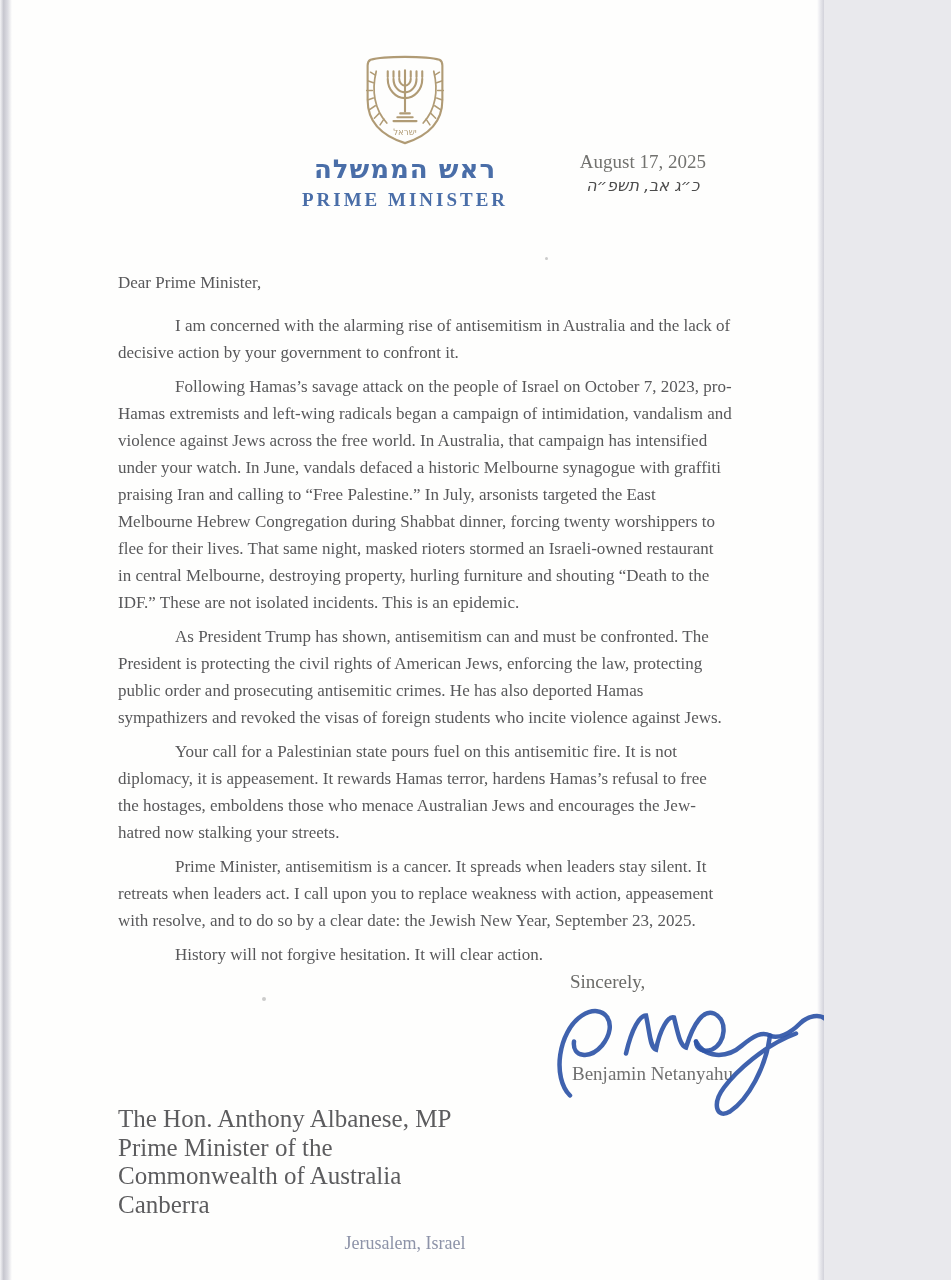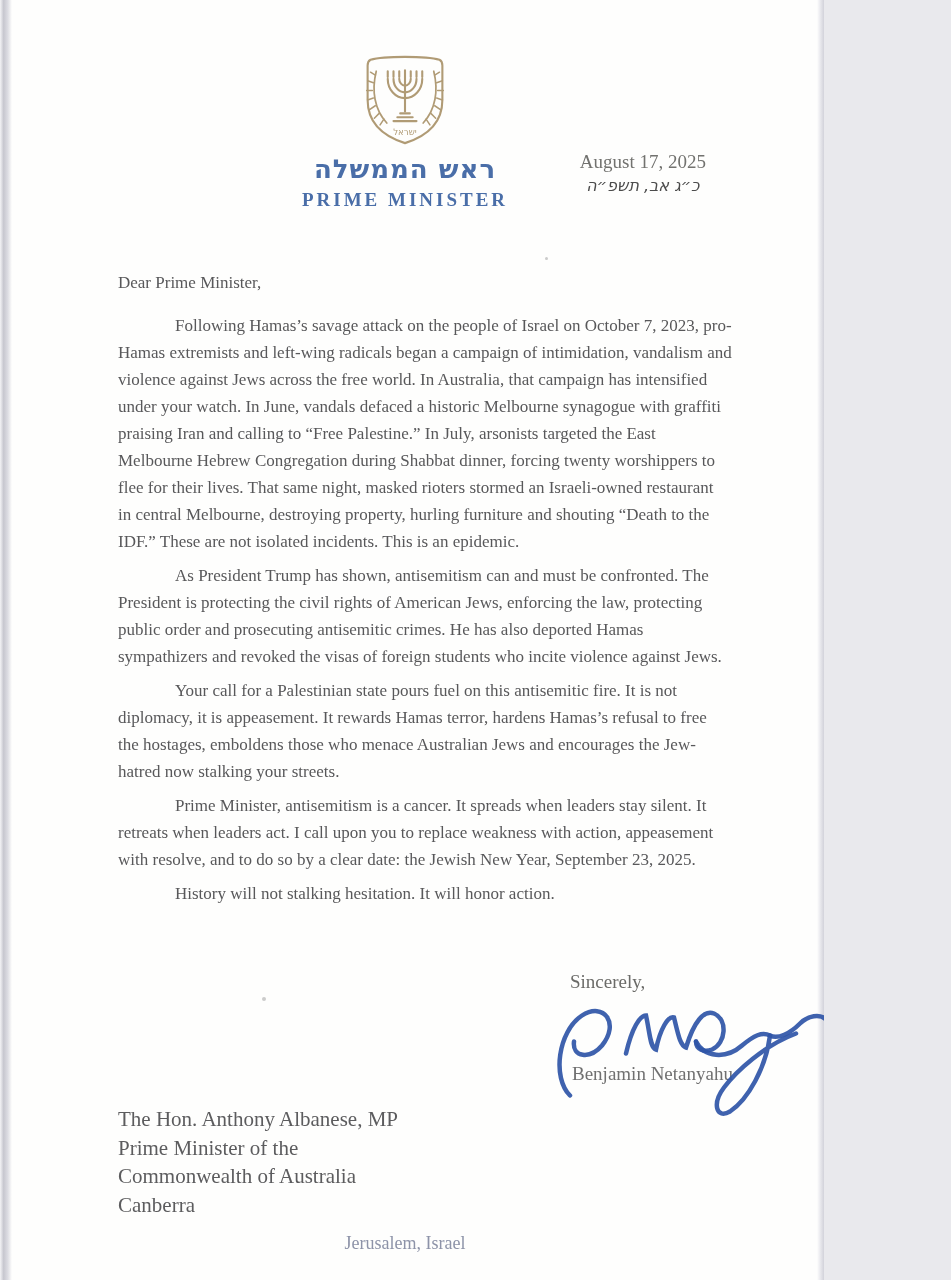--- a/index.html
+++ b/index.html
@@ -17,21 +17,21 @@
   .title-en{font-size:19px;font-weight:bold;letter-spacing:3px;margin-top:5px;}
   .dateblock{position:absolute;top:150px;right:118px;text-align:center;color:#72726f;font-size:19px;line-height:24px;}
   .dateblock .he{font-family:"DejaVu Sans",sans-serif;font-size:16px;color:#4c4c4c;direction:rtl;font-style:italic;}
   .body{position:absolute;left:118px;top:221px;width:730px;font-size:17px;line-height:27px;color:#58585a;margin-top:48px;}
   .salutation{margin:0 0 16px 0;}
   .para{margin:0 0 7px 0;text-indent:57px;}
   .valediction{position:absolute;left:570px;top:971px;font-size:19px;color:#6b6b68;text-align:right;}
   .sig-name{position:absolute;left:572px;top:1063px;font-size:19px;color:#707070;}
   .signature{position:absolute;left:546px;top:986px;width:290px;height:138px;}
   .signature path{fill:none;stroke:currentColor;stroke-width:4.5;stroke-linecap:round;stroke-opacity:.92;}
-  .recipient{position:absolute;left:118px;top:1105px;font-size:21px;line-height:28.5px;color:#5c5c5e;}
+  .recipient{position:absolute;left:118px;top:1105px;font-size:25px;line-height:28.5px;color:#5c5c5e;}
   .footer{position:absolute;left:0;right:0;top:1233px;text-align:center;font-size:18px;transform:translateX(-7px);}
   .speck{position:absolute;border-radius:50%;background:#9a9a9a;opacity:.5;}
   .speck.a{left:262px;top:997px;width:4px;height:4px;}
   .speck.b{left:545px;top:257px;width:3px;height:3px;}
   .emblem g{stroke:currentColor;fill:none;stroke-width:2.2;stroke-linecap:round;}
   .emblem text{fill:currentColor;stroke:none;font-family:"DejaVu Sans",sans-serif;}
 </style>
 </head>
 <body>
 
@@ -66,25 +66,26 @@
     <div class="title-en" style="color: rgb(74, 110, 168);">PRIME MINISTER</div>
   </div>
 
   <div class="dateblock">
     <div>August 17, 2025</div>
     <div class="he">כ״ג אב, תשפ״ה</div>
   </div>
 
   <div class="body">
     <p class="salutation">Dear Prime Minister,</p>
+    <p class="para">I am concerned with the alarming rise of antisemitism in Australia and the lack of<br>decisive action by your government to confront it.</p>
     <p class="para">Following Hamas’s savage attack on the people of Israel on October 7, 2023, pro-<br>Hamas extremists and left-wing radicals began a campaign of intimidation, vandalism and<br>violence against Jews across the free world. In Australia, that campaign has intensified<br>under your watch. In June, vandals defaced a historic Melbourne synagogue with graffiti<br>praising Iran and calling to “Free Palestine.” In July, arsonists targeted the East<br>Melbourne Hebrew Congregation during Shabbat dinner, forcing twenty worshippers to<br>flee for their lives. That same night, masked rioters stormed an Israeli-owned restaurant<br>in central Melbourne, destroying property, hurling furniture and shouting “Death to the<br>IDF.” These are not isolated incidents. This is an epidemic.</p>
     <p class="para">As President Trump has shown, antisemitism can and must be confronted. The<br>President is protecting the civil rights of American Jews, enforcing the law, protecting<br>public order and prosecuting antisemitic crimes. He has also deported Hamas<br>sympathizers and revoked the visas of foreign students who incite violence against Jews.</p>
     <p class="para">Your call for a Palestinian state pours fuel on this antisemitic fire. It is not<br>diplomacy, it is appeasement. It rewards Hamas terror, hardens Hamas’s refusal to free<br>the hostages, emboldens those who menace Australian Jews and encourages the Jew-<br>hatred now stalking your streets.</p>
     <p class="para">Prime Minister, antisemitism is a cancer. It spreads when leaders stay silent. It<br>retreats when leaders act. I call upon you to replace weakness with action, appeasement<br>with resolve, and to do so by a clear date: the Jewish New Year, September 23, 2025.</p>
-    <p class="para">History will not stalking hesitation. It will honor action.</p>
+    <p class="para">History will not forgive hesitation. It will clear action.</p>
   </div>
 
   <div class="valediction">Sincerely,</div>
 
   <div class="sig-name">Benjamin Netanyahu</div>
 
   <svg class="signature" viewBox="0 0 290 135" style="color: rgb(47, 85, 167);">
     <path d="M24,108 C6,90 12,44 36,28 C58,14 74,36 56,58 C44,72 26,70 28,54"></path>
     <path d="M80,66 C86,40 94,28 100,28 C104,46 104,60 110,62 C114,42 122,28 128,30 C132,46 134,58 140,60 C148,34 158,22 168,26 C182,32 180,56 166,62 C158,65 150,62 150,54"></path>
     <path d="M150,54 C158,70 180,72 196,58 C208,48 216,44 224,48 C232,52 244,46 254,36 C262,28 274,26 280,32 C284,36 288,34 287,28"></path>

